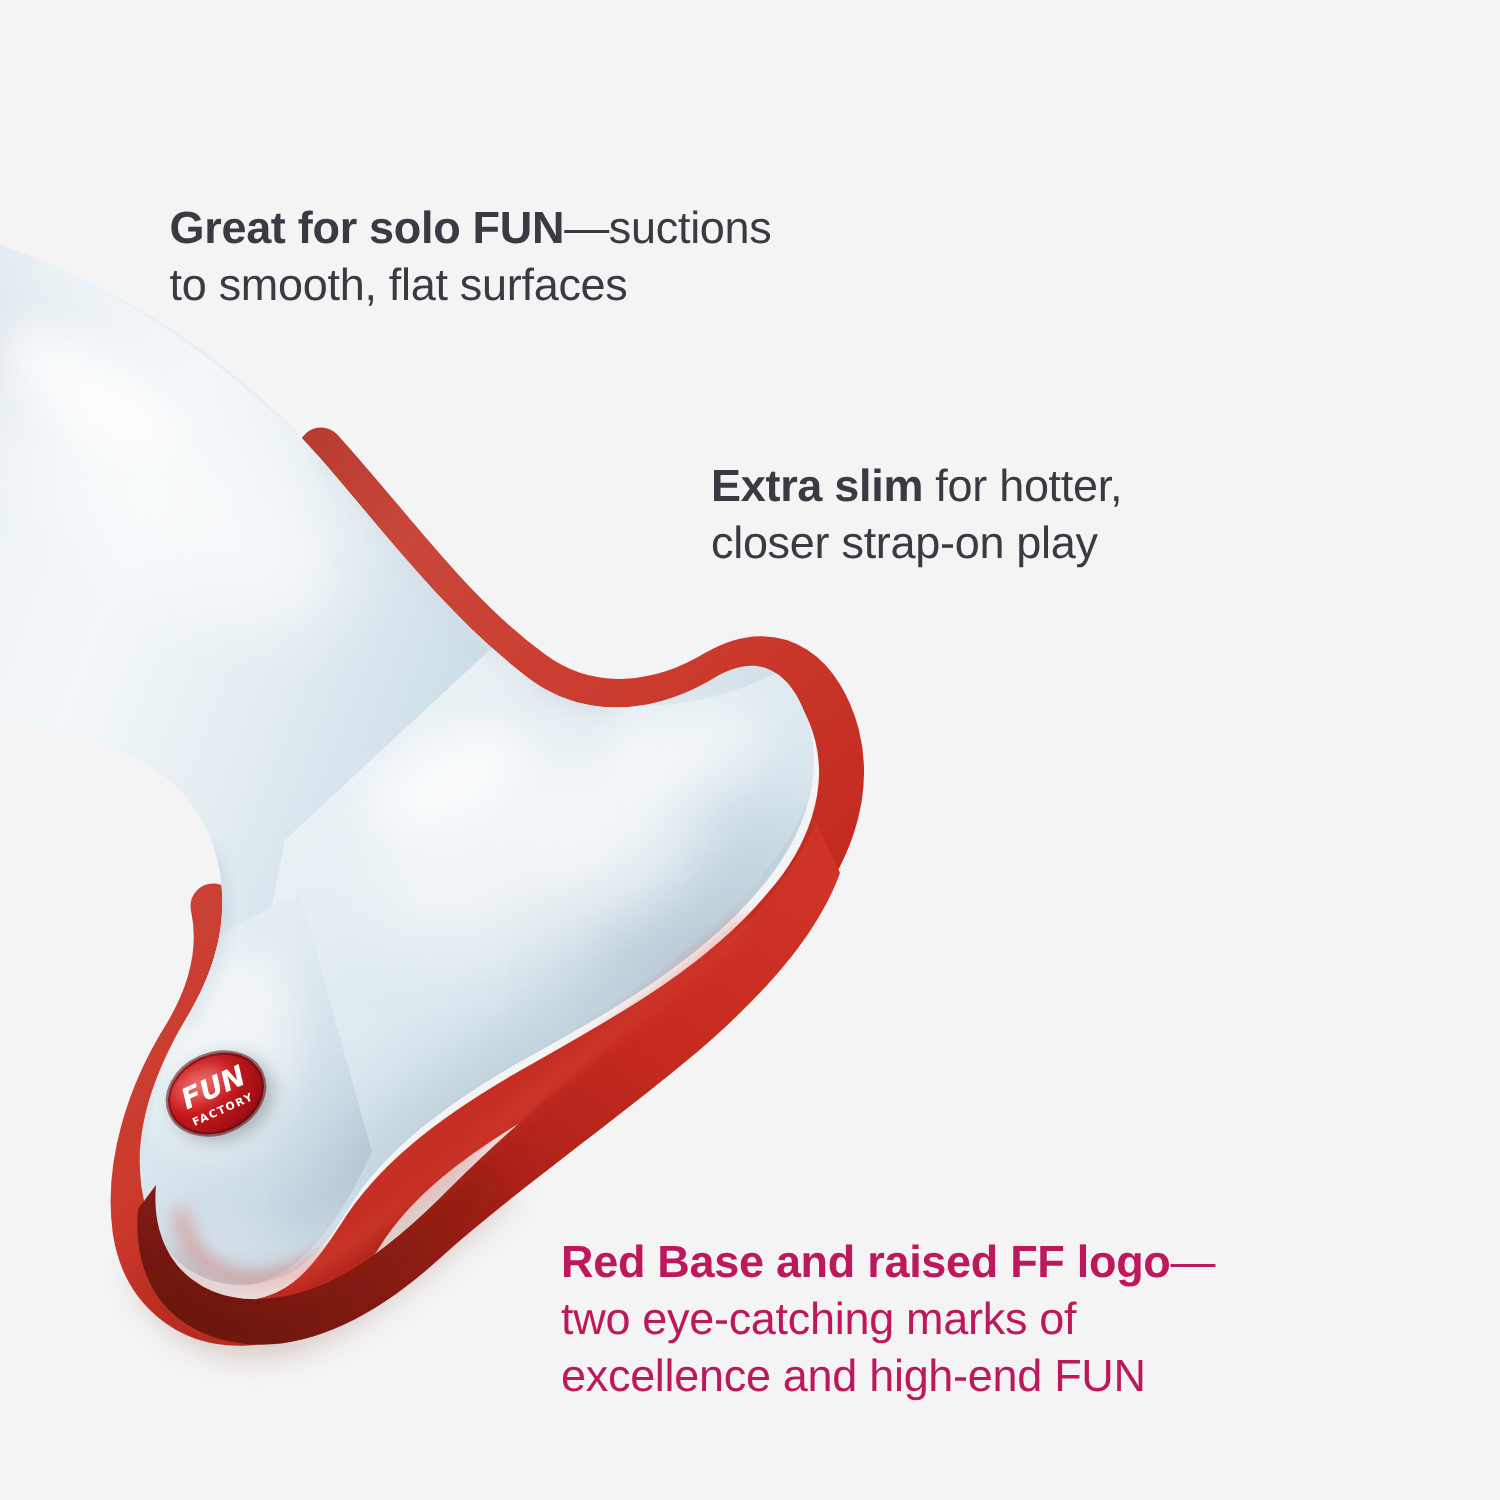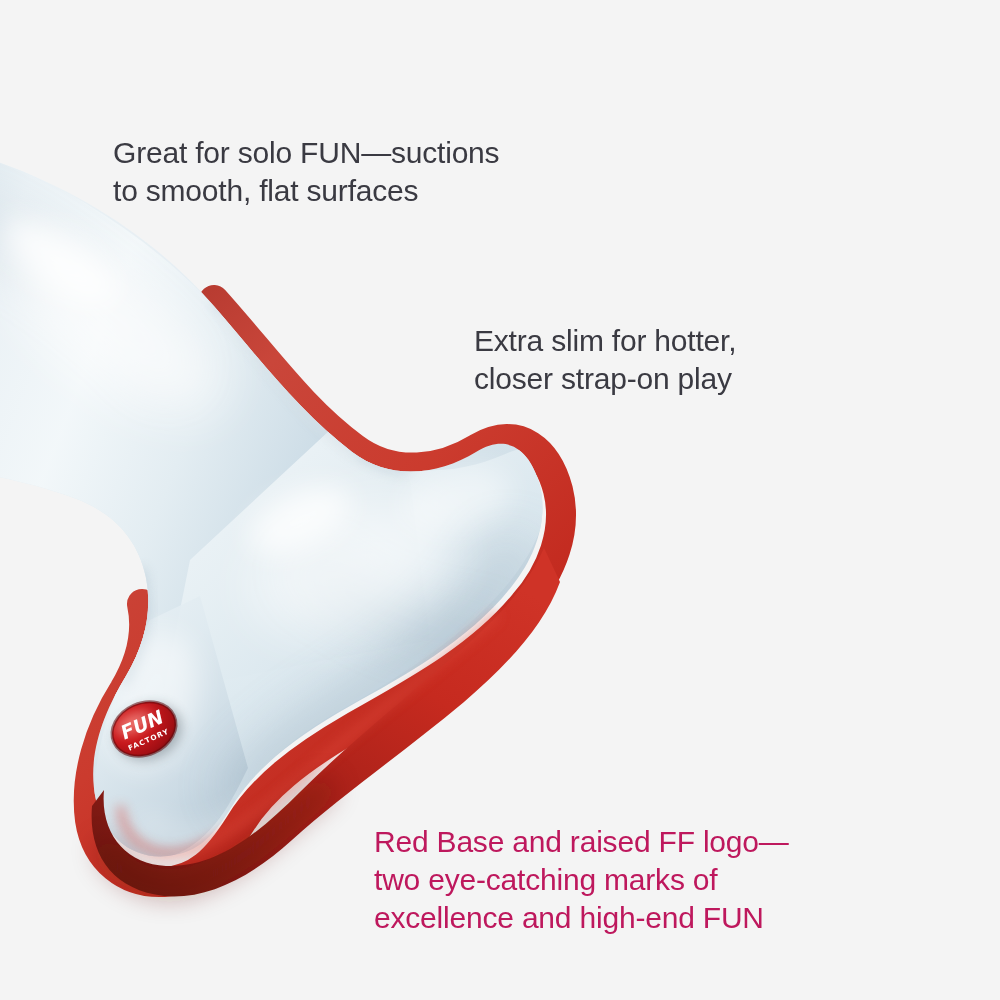--- a/index.html
+++ b/index.html
@@ -31,24 +31,24 @@
   .callout {
     position: absolute;
     color: #3a3a42;
     font-family: "Liberation Sans", sans-serif;
     font-size: 30px;
     line-height: 1.27;
     letter-spacing: -0.2px;
     white-space: pre-line;
   }
   .callout .lead {
-    font-weight: normal;
+    font-weight: bold;
   }
   #callout-solo   { left: 113px; top: 96px;  width: 540px; }
-  #callout-slim   { left: 474px; top: 284px; width: 400px; }
+  #callout-slim   { left: 474px; top: 268px; width: 400px; }
   #callout-base   { left: 374px; top: 785px; width: 560px; }
 
   .logo-text-fun {
     font-family: "DejaVu Sans", sans-serif;
     font-weight: bold;
     font-style: italic;
     fill: #ffffff;
   }
   .logo-text-factory {
     font-family: "DejaVu Sans", sans-serif;

